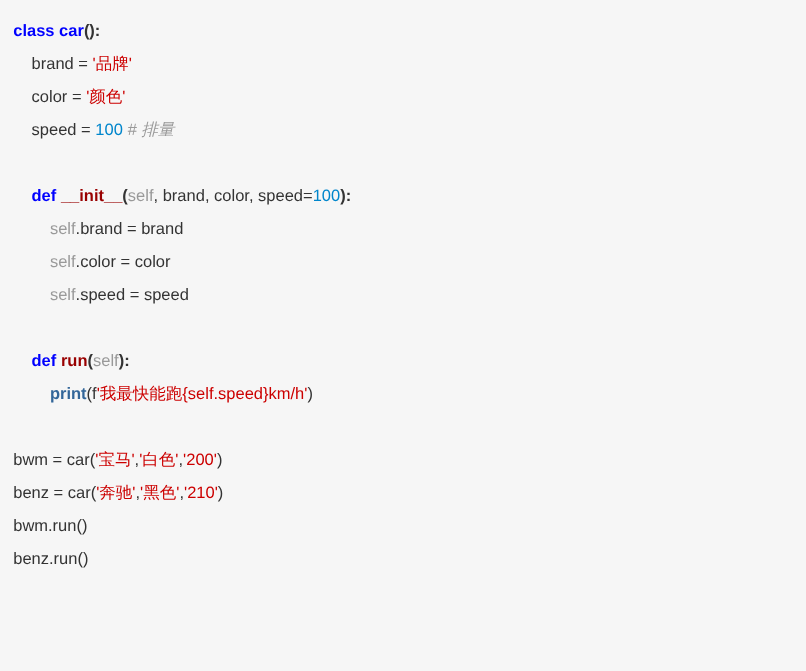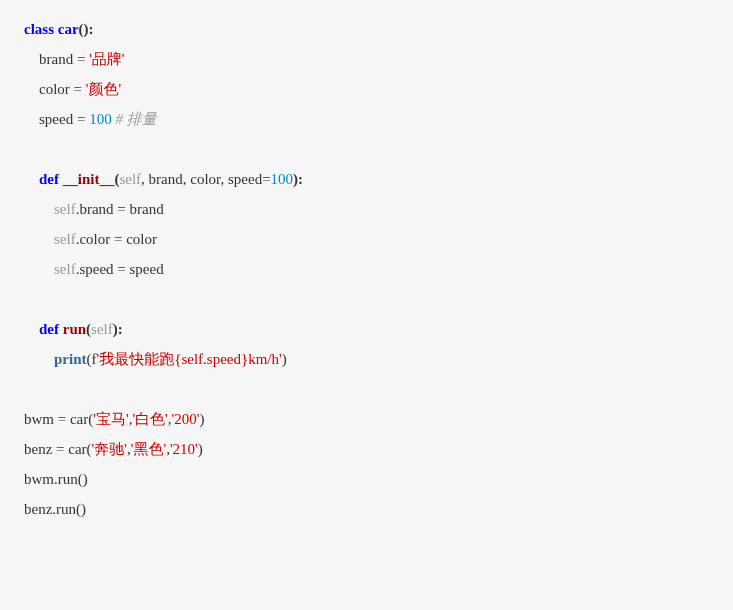--- a/index.html
+++ b/index.html
@@ -7,23 +7,23 @@
     margin: 0;
     padding: 0;
     background: #f6f6f6;
     font-family: "SFMono-Regular", Consolas, "Liberation Mono", Menlo, monospace;
     font-size: 15px;
     line-height: 2.0;
     color: #333;
   }
   pre.code {
     margin: 0;
-    padding: 14px 24px;
+    padding: 14px 12px;
     white-space: pre;
-    font-family: Liberation Serif, serif;
+    font-family: Liberation Sans, sans-serif;
   }
   .kw { color: #0000ff; font-weight: bold; }
   .cls { color: #0000ff; font-weight: bold; }
   .fn { color: #990000; font-weight: bold; }
   .bi { color: #336699; }
   .self { color: #999999; }
   .str { color: #cc0000; }
   .num { color: #0086cc; }
   .cmt { color: #999999; font-style: italic; }
   .bold { font-weight: bold; }

